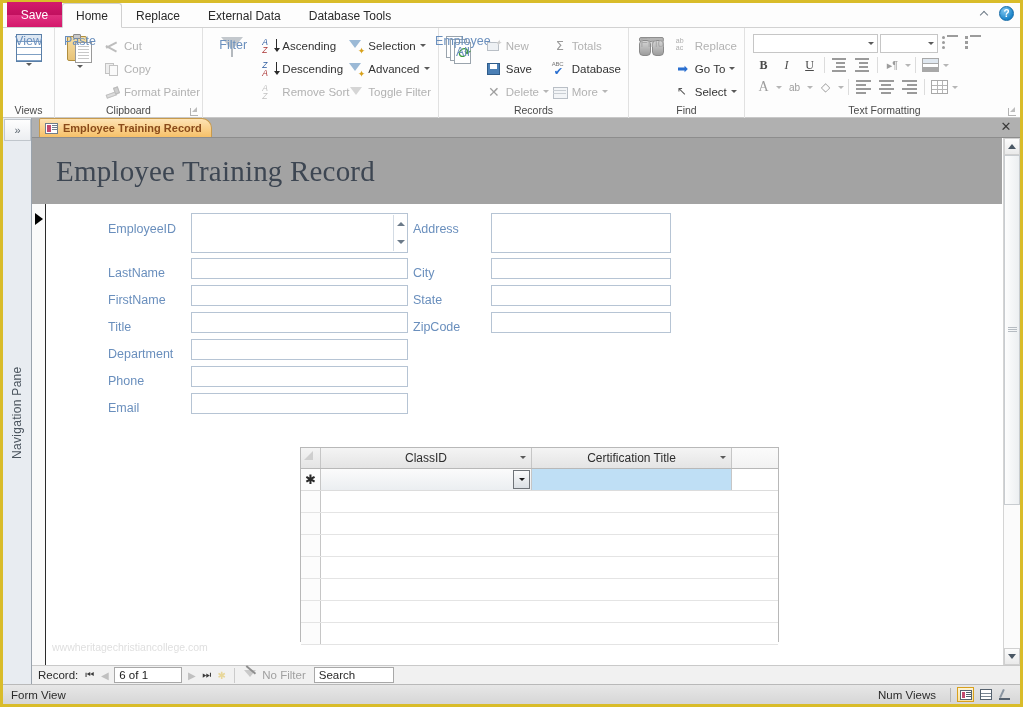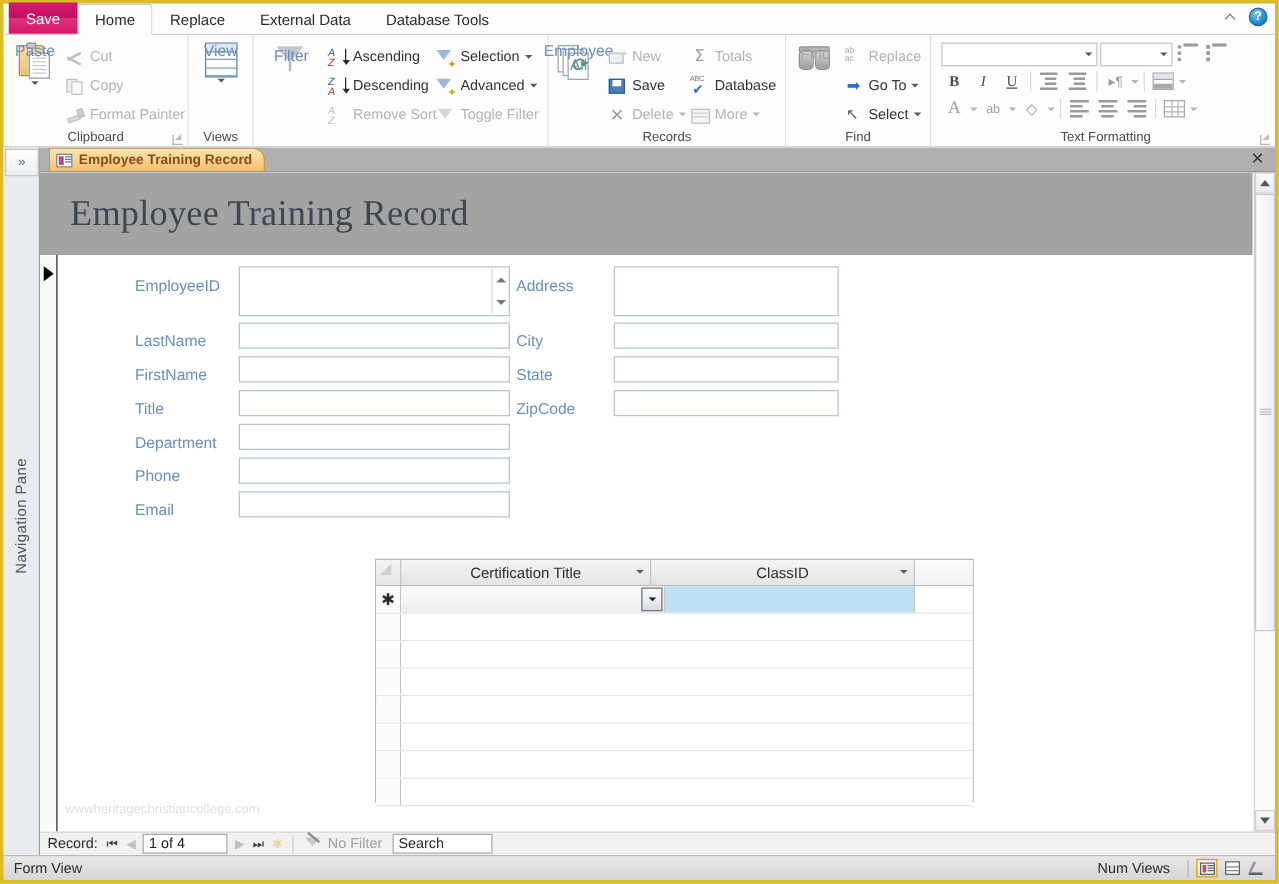--- a/index.html
+++ b/index.html
@@ -463,70 +463,70 @@
     <div class="tab-item">External Data</div>
     <div class="tab-item">Database Tools</div>
     <div class="winbtns">
       <div class="chev-up"></div>
       <div class="help-btn">?</div>
     </div>
   </div>
 
   <div class="ribbon">
 
-    <div class="rgroup" style="width:148px;">
-      <div class="rgroup-body">
-        <div class="bigbtn" style="margin-left:6px;">
-          <div class="ico-paste">
-            <div class="board"></div>
-              <div class="clip"></div>
-              <div class="doc"></div>
-          </div>
-          <span class="lbl">Paste</span>
-          <span class="caret"></span>
-        </div>
-        <div class="smallcol" style="margin-left:6px;">
-          <div class="smallbtn dim">
-            <span class="ico ico-cut"></span>
-            <span>Cut</span>
-          </div>
-          <div class="smallbtn dim">
-            <span class="ico ico-copy">
-                <i class="a"></i>
-                <i class="b"></i>
-              </span>
-            <span>Copy</span>
-          </div>
-          <div class="smallbtn dim">
-            <span class="ico ico-brush">
-                <i class="h"></i>
-                <i class="t"></i>
-              </span>
-            <span>Format Painter</span>
-          </div>
-        </div>
-      </div>
-      <div class="rgroup-label">Clipboard</div>
-      <div class="dlg-launcher"></div>
-    </div>
-
     <div class="rgroup" style="width:52px;">
       <div class="rgroup-body" style="justify-content:center;">
         <div class="bigbtn">
           <div class="ico-view">
             <i></i>
               <i></i>
               <i></i>
               <i></i>
           </div>
           <span class="lbl">View</span>
           <span class="caret"></span>
         </div>
       </div>
       <div class="rgroup-label">Views</div>
+    </div>
+
+    <div class="rgroup" style="width:148px;">
+      <div class="rgroup-body">
+        <div class="bigbtn" style="margin-left:6px;">
+          <div class="ico-paste">
+            <div class="board"></div>
+              <div class="clip"></div>
+              <div class="doc"></div>
+          </div>
+          <span class="lbl">Paste</span>
+          <span class="caret"></span>
+        </div>
+        <div class="smallcol" style="margin-left:6px;">
+          <div class="smallbtn dim">
+            <span class="ico ico-cut"></span>
+            <span>Cut</span>
+          </div>
+          <div class="smallbtn dim">
+            <span class="ico ico-copy">
+                <i class="a"></i>
+                <i class="b"></i>
+              </span>
+            <span>Copy</span>
+          </div>
+          <div class="smallbtn dim">
+            <span class="ico ico-brush">
+                <i class="h"></i>
+                <i class="t"></i>
+              </span>
+            <span>Format Painter</span>
+          </div>
+        </div>
+      </div>
+      <div class="rgroup-label">Clipboard</div>
+      <div class="dlg-launcher"></div>
     </div>
 
     <div class="rgroup" style="width:236px;">
       <div class="rgroup-body">
         <div class="bigbtn" style="margin-left:4px;">
           <div class="ico-funnel"></div>
           <span class="lbl" style="margin-top:6px;">Filter</span>
         </div>
         <div class="smallcol" style="margin-left:4px;width:84px;">
           <div class="smallbtn">
@@ -828,26 +828,26 @@
             <div class="lbl" style="left:381px; top:89px;">State</div>
             <div class="fld" style="left:459px; top:81px; width:180px; height:21px;"></div>
 
             <div class="lbl" style="left:381px; top:116px;">ZipCode</div>
             <div class="fld" style="left:459px; top:108px; width:180px; height:21px;"></div>
 
 
             <div class="subform" style="left:268px; top:243px; width:479px; height:195px;">
               <div class="ds-head">
                 <div class="ds-corner"></div>
+                <div class="ds-col" style="width:211px;">
+                  <span>ClassID</span>
+                  <span class="caret dd"></span>
+                </div>
                 <div class="ds-col" style="width:200px;">
                   <span>Certification Title</span>
-                  <span class="caret dd"></span>
-                </div>
-                <div class="ds-col" style="width:211px;">
-                  <span>ClassID</span>
                   <span class="caret dd"></span>
                 </div>
                 <div style="flex:1;background:linear-gradient(#fbfbfb,#f2f2f2);"></div>
               </div>
 
               <div class="ds-row">
                 <div class="ds-gutter">✱</div>
                 <div class="ds-cell-new" style="width:211px;">
                   <div class="combo">
                     <span class="caret" style="border-top-color:#1a1a1a;"></span>
@@ -903,21 +903,21 @@
           <div class="vs-btn">
               <span class="tri-dn"></span>
             </div>
         </div>
       </div>
 
       <div class="recbar">
         <div class="recbar-label">Record:</div>
         <div class="navbtn">⏮</div>
         <div class="navbtn dim">◀</div>
-        <div class="recnum">1 of 4</div>
+        <div class="recnum">6 of 1</div>
         <div class="navbtn dim">▶</div>
         <div class="navbtn">⏭</div>
         <div class="navbtn dim" style="color:#e8d79a;">✱</div>
         <div class="recsep"></div>
         <div class="filterbtn">
           <span class="f-ico"></span>
           <span>No Filter</span>
         </div>
         <div class="searchbox">Search</div>
       </div>

